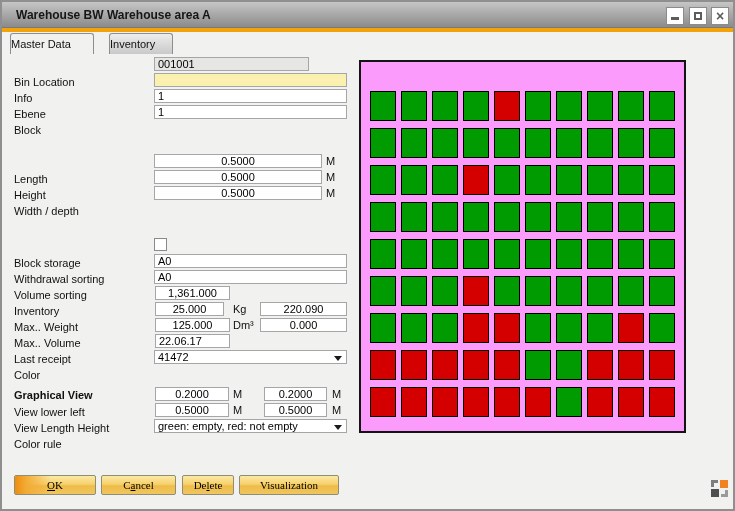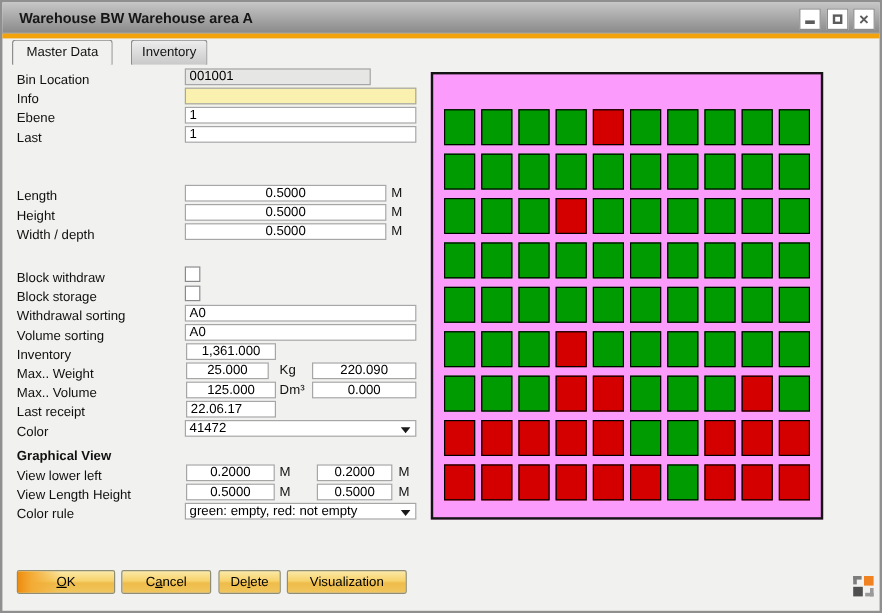--- a/index.html
+++ b/index.html
@@ -37,33 +37,33 @@
   .accent-strip {
     position: absolute; left: 0; top: 26px; right: 0; height: 4px;
     background: #f2a30b;
   }
 
   
   .tab {
     position: absolute; top: 31px; height: 21px;
     border: 1px solid #8e8e8e; border-bottom: none;
     border-radius: 3px 3px 0 0;
-    font-size: 11px; color: #111; text-align: center; line-height: 20px;
+    font-size: 11px; color: #111; line-height: 20px;
     cursor: pointer;
   }
   .tab.active { left: 8px; width: 84px; background: #f1f1ef; z-index: 2; }
   .tab.inactive {
     left: 107px; width: 64px;
     background: linear-gradient(180deg, #ededed 0%, #c9c9c9 100%);
   }
 
   
   .frow { position: absolute; left: 0; width: 352px; height: 16px; }
   .lbl {
-    position: absolute; left: 12px; top: 4px;
+    position: absolute; left: 12px; top: 19px;
     font-size: 11px; color: #101010; white-space: nowrap;
   }
   .lbl.bold { font-weight: bold; }
   .fld {
     position: absolute; top: 0; height: 14px;
     border: 1px solid #a6a6a6; background: #ffffff;
     font-size: 11px; line-height: 12px; color: #000;
     padding: 0 3px; white-space: nowrap; overflow: hidden;
   }
   .fld.ro   { background: #e6e6e4; }
@@ -104,21 +104,21 @@
     background: linear-gradient(180deg, #fbe9a6 0%, #f7d26c 45%, #eebc4a 55%, #f1c65e 100%);
     border: 1px solid #8f8d74; border-radius: 2px;
     font-size: 11px; color: #000; text-align: center; line-height: 18px;
     cursor: pointer; overflow: hidden;
   }
   .btn u { text-underline-offset: 1px; }
   .btn.default::before {
     content: ""; position: absolute; left: 0; top: 0; bottom: 0; width: 45%;
     background: linear-gradient(90deg, #ed8d10 0%, #f3ab35 30%, rgba(243,199,92,0) 100%);
   }
-  .btn .cap { position: relative; z-index: 1; }
+  .btn .cap { position: relative; z-index: 1; font-family: Liberation Serif, serif; }
 
   
   .resize-grip { position: absolute; left: 709px; top: 478px; width: 17px; height: 17px; }
   .rg-tl { position: absolute; left: 0; top: 0; width: 7px; height: 7px;
            border-left: 3px solid #7d7d7d; border-top: 3px solid #7d7d7d; }
   .rg-tr { position: absolute; right: 0; top: 0; width: 8px; height: 8px; background: #f08222; }
   .rg-bl { position: absolute; left: 0; bottom: 0; width: 8px; height: 8px; background: #4e4e4e; }
   .rg-br { position: absolute; right: 0; bottom: 0; width: 7px; height: 7px;
            border-right: 3px solid #9a9a9a; border-bottom: 3px solid #9a9a9a; }
 </style>
@@ -150,44 +150,40 @@
   </div>
   <div class="frow" style="top:71px">
     <span class="lbl">Info</span>
     <span class="fld info" style="left:152px;width:193px"></span>
   </div>
   <div class="frow" style="top:87px">
     <span class="lbl">Ebene</span>
     <span class="fld" style="left:152px;width:193px">1</span>
   </div>
   <div class="frow" style="top:103px">
-    <span class="lbl">Last</span>
+    <span class="lbl">Block</span>
     <span class="fld" style="left:152px;width:193px">1</span>
   </div>
 
   <div class="frow" style="top:152px">
     <span class="lbl">Length</span>
     <span class="fld num" style="left:152px;width:168px">0.5000</span>
     <span class="unit" style="left:324px">M</span>
   </div>
   <div class="frow" style="top:168px">
     <span class="lbl">Height</span>
     <span class="fld num" style="left:152px;width:168px">0.5000</span>
     <span class="unit" style="left:324px">M</span>
   </div>
   <div class="frow" style="top:184px">
     <span class="lbl">Width / depth</span>
     <span class="fld num" style="left:152px;width:168px">0.5000</span>
     <span class="unit" style="left:324px">M</span>
   </div>
 
-  <div class="frow" style="top:220px">
-    <span class="lbl">Block withdraw</span>
-    <span class="checkbox"></span>
-  </div>
   <div class="frow" style="top:236px">
     <span class="lbl">Block storage</span>
     <span class="checkbox"></span>
   </div>
   <div class="frow" style="top:252px">
     <span class="lbl">Withdrawal sorting</span>
     <span class="fld" style="left:152px;width:193px">A0</span>
   </div>
   <div class="frow" style="top:268px">
     <span class="lbl">Volume sorting</span>

